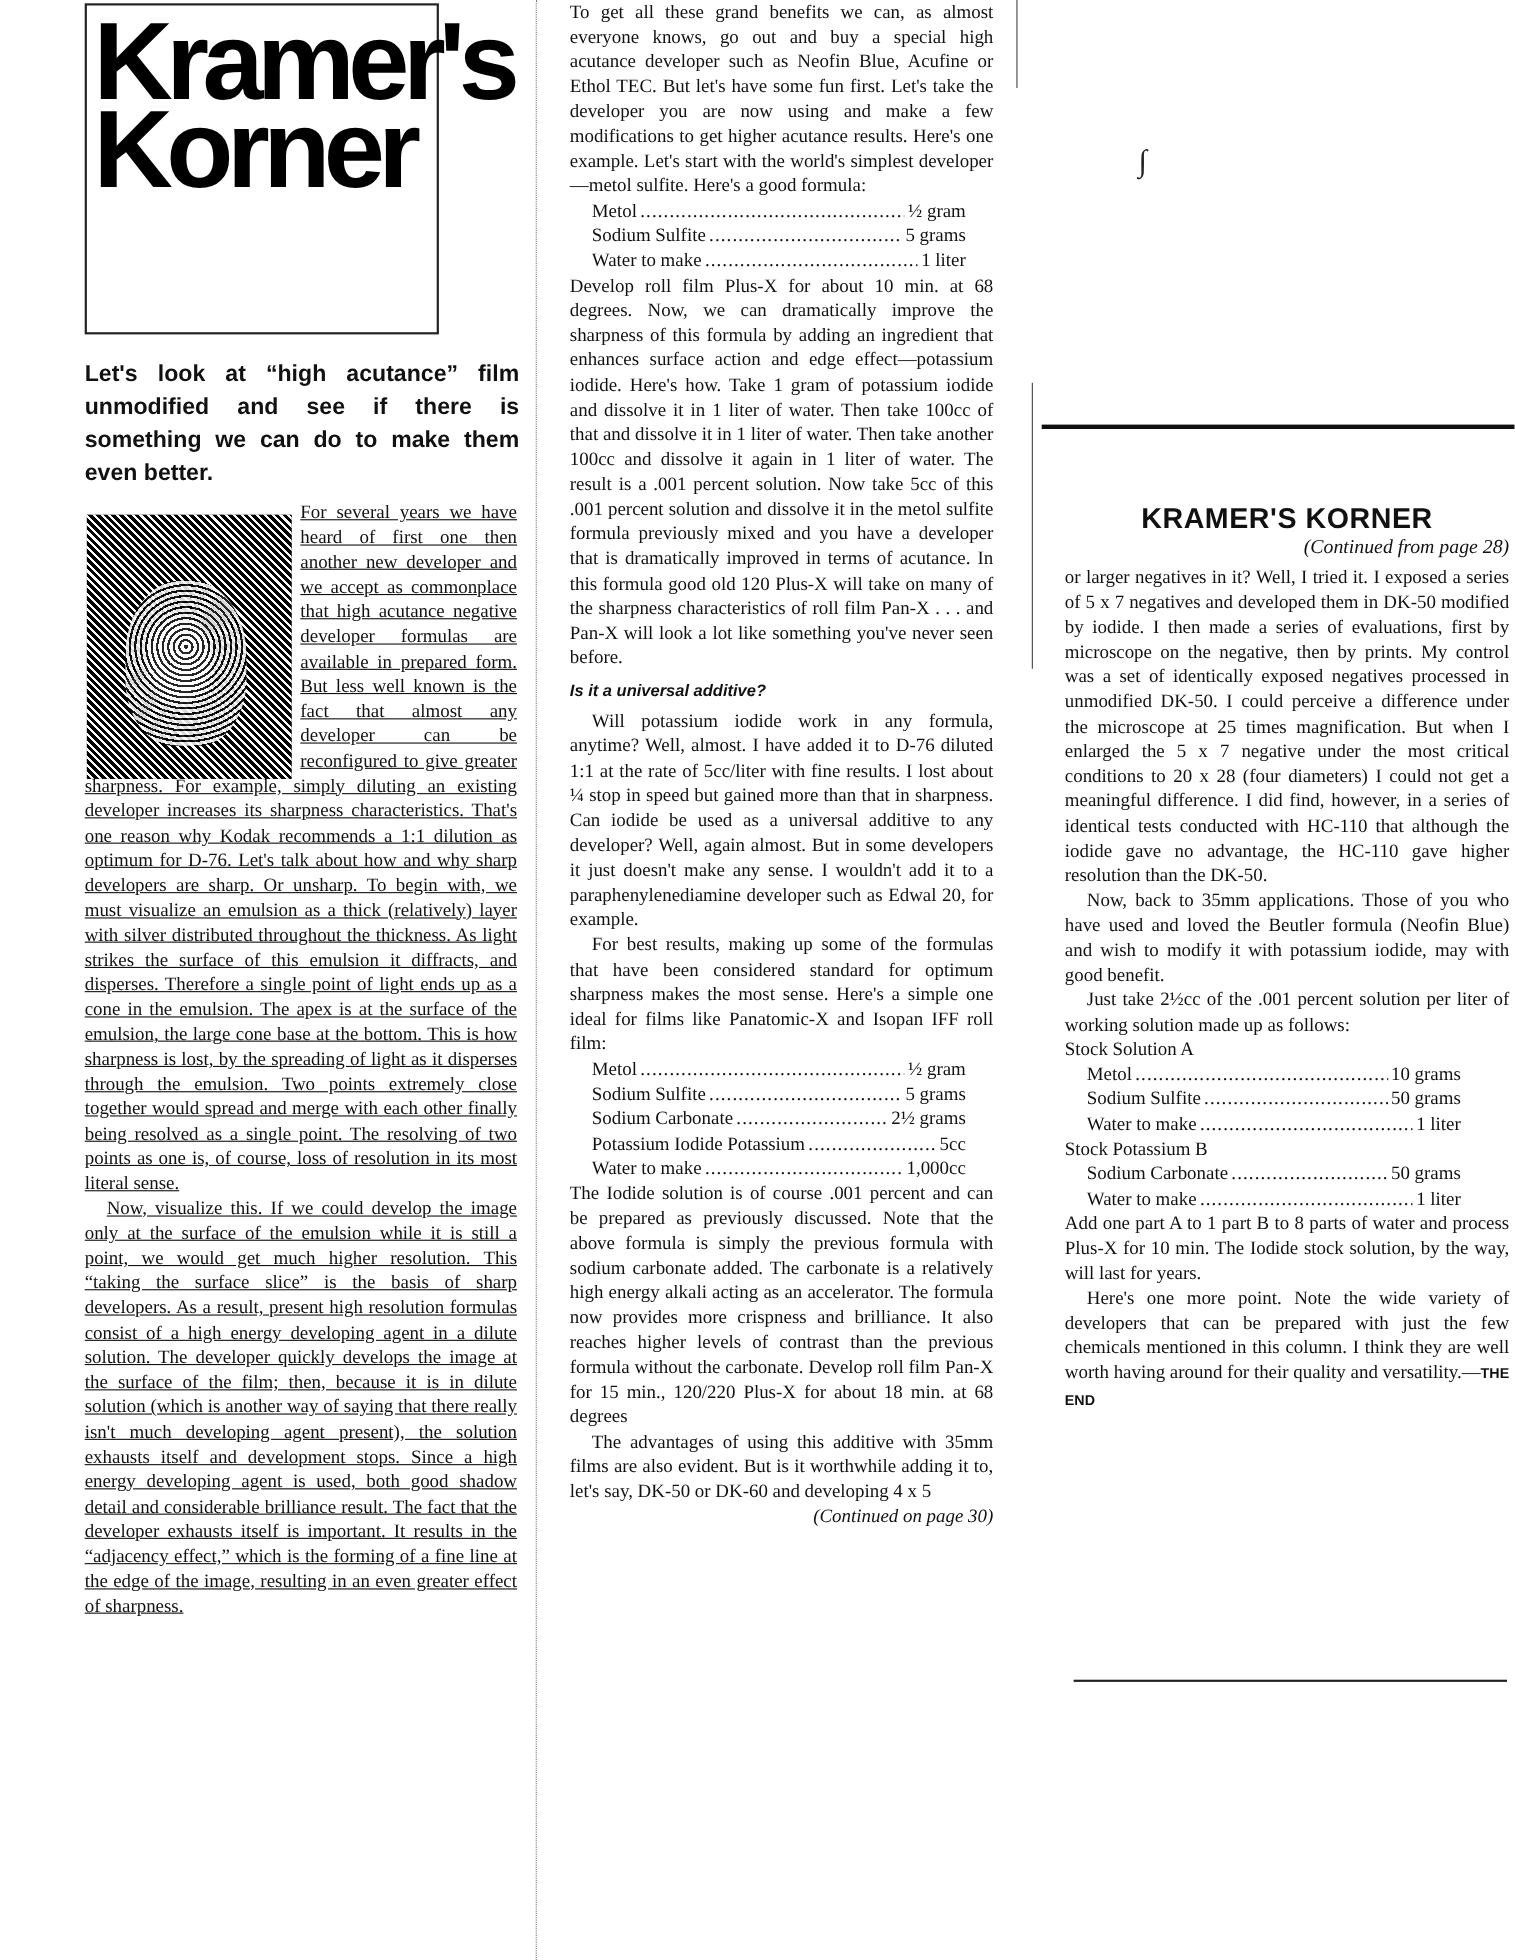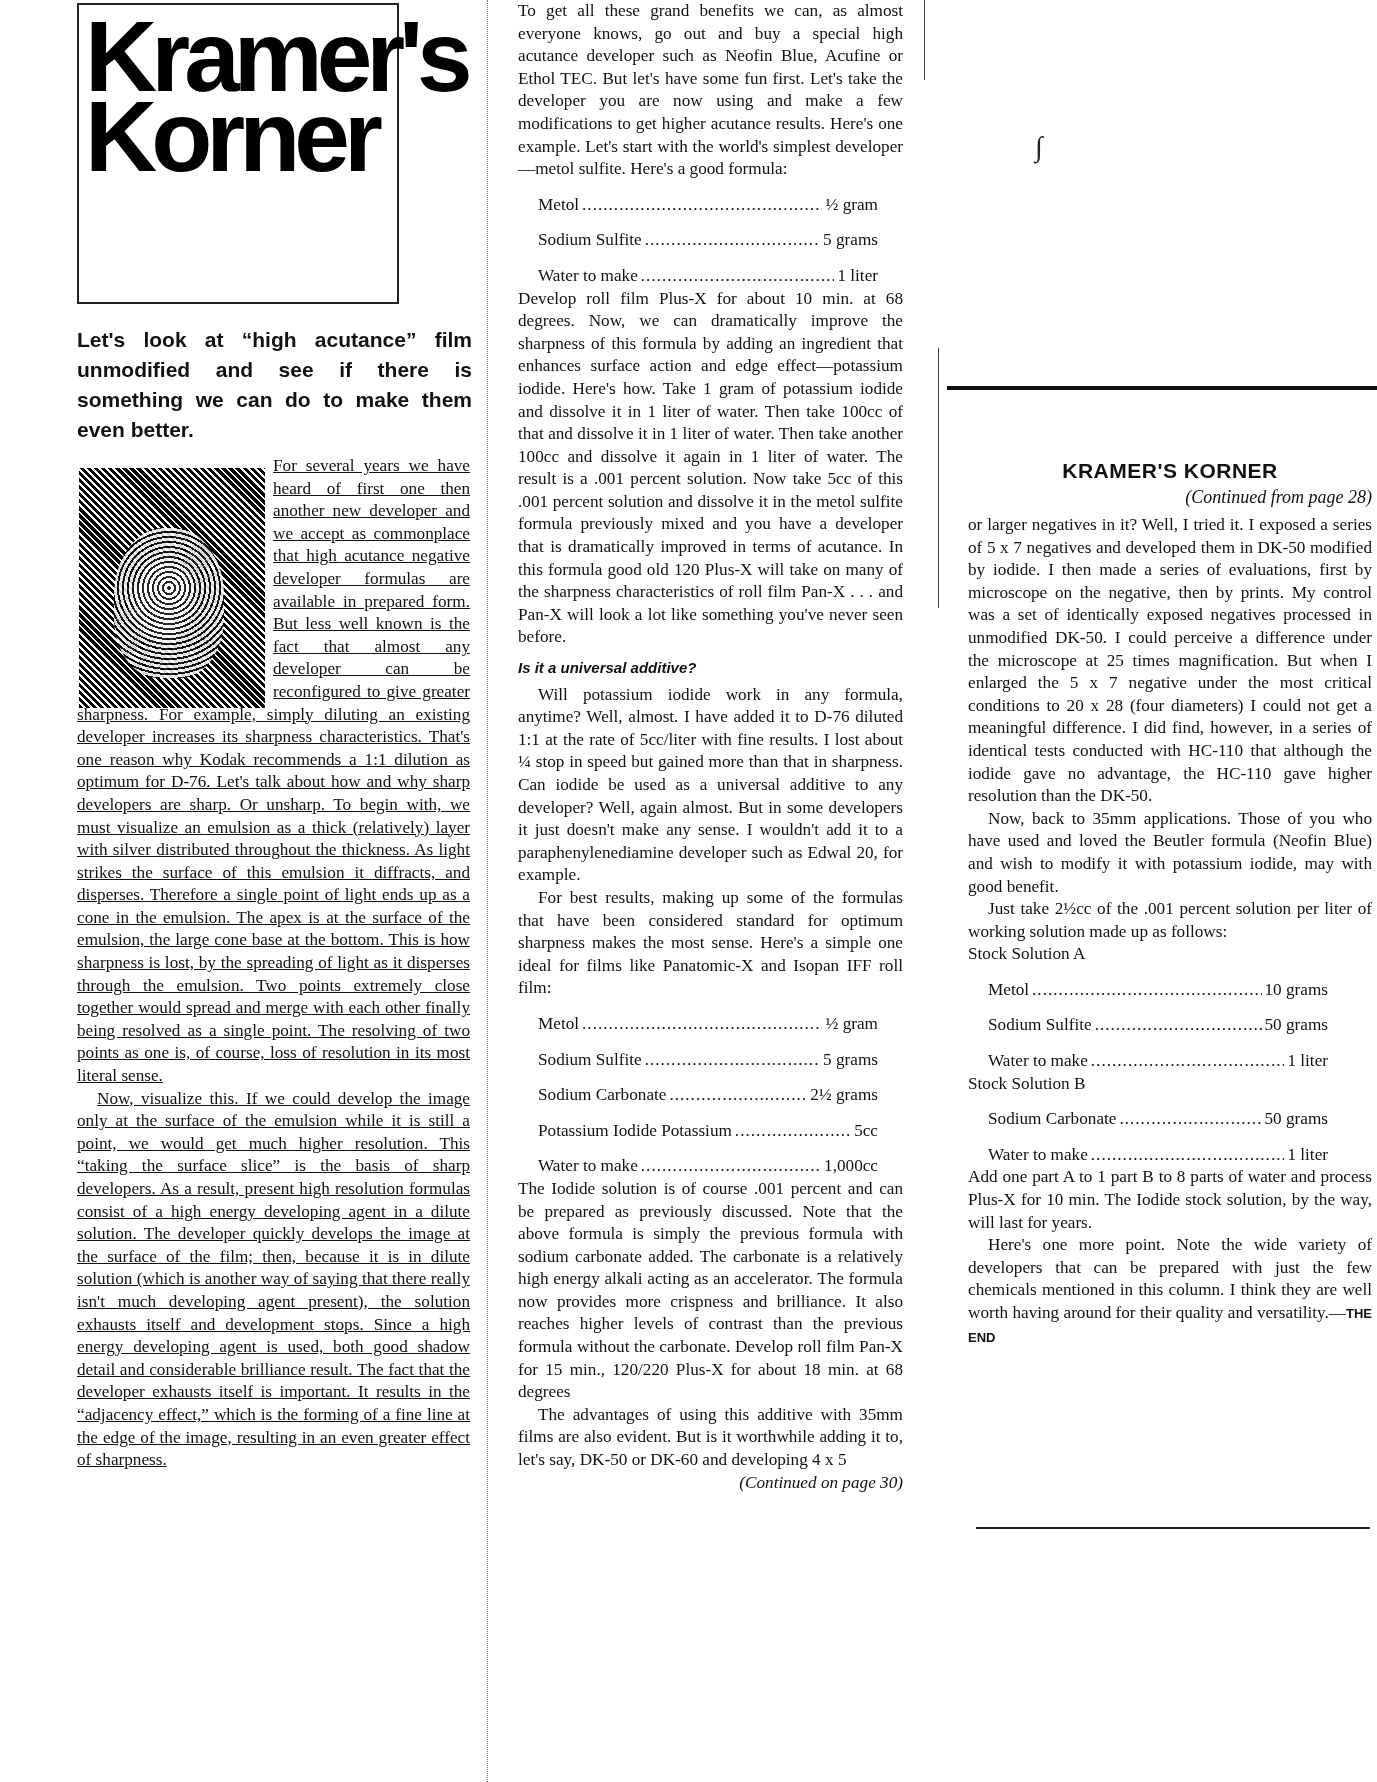--- a/index.html
+++ b/index.html
@@ -28,37 +28,37 @@
                 repeating-linear-gradient(45deg, #000 0 3px, #fff 3px 5px),
                 #000; }
   .portrait .face { position: absolute; left: 35px; top: 60px; width: 110px; height: 150px;
                     background: repeating-radial-gradient(circle at 50% 40%, #000 0 2px, #fff 2px 5px);
                     border-radius: 45% 45% 40% 40%; opacity: .85; }
 
   #col1-body { position: absolute; left: 77px; top: 455px; width: 393px; text-decoration: underline; }
   .wrap-float { float: left; width: 196px; height: 244px; margin-right: 0; }
 
   .formula { padding-left: 20px; width: 340px; }
-  .formula .row { display: flex; white-space: nowrap; margin-top: 13px; }
+  .formula .row { display: flex; white-space: nowrap; }
   .formula .lbl { flex: none; }
   .formula .dots { flex: 1; overflow: hidden; margin: 0 3px; }
   .formula .dots::after { content: "........................................................................................................"; letter-spacing: 1px; }
   .formula .val { flex: none; }
 
   .subhead { font-family: "Liberation Sans", "DejaVu Sans", sans-serif; font-weight: bold; font-style: italic;
              font-size: 15px; margin: 8px 0 4px 0 !important; }
 
   .cont { text-align: right; font-style: italic; }
 
   .vrule { position: absolute; width: 1px; background: #444; }
   .hrule { position: absolute; height: 4px; background: #111; }
   .thinrule { position: absolute; height: 2px; background: #222; }
 
   .col3-head { text-align: center; font-family: "Liberation Sans", "DejaVu Sans", sans-serif;
-               font-weight: bold; font-size: 21px; line-height: 26px; letter-spacing: .5px; }
+               font-weight: bold; font-size: 26px; line-height: 26px; letter-spacing: .5px; }
   .col3-sub { text-align: right; font-style: italic; font-size: 18px; line-height: 26px; margin-bottom: 4px !important; }
   .stock { text-indent: 0; }
   .end-mark { font-variant: small-caps; font-weight: bold; font-family: "Liberation Sans", "DejaVu Sans", sans-serif; font-size: 13px; }
   .squiggle { position: absolute; left: 1035px; top: 131px; font-size: 28px; font-style: italic; color: #222; }
 </style>
 </head>
 <body>
 
 <div class="masthead">
   <div class="t t1">Kramer's</div>
@@ -156,21 +156,21 @@
         <span class="lbl">Sodium Sulfite</span>
         <span class="dots"></span>
         <span class="val">50 grams</span>
       </div>
     <div class="row">
         <span class="lbl">Water to make</span>
         <span class="dots"></span>
         <span class="val">1 liter</span>
       </div>
   </div>
-  <p class="stock">Stock Solution B</p>
+  <p class="stock">Stock Potassium B</p>
   <div class="formula" style="width:340px;">
     <div class="row">
         <span class="lbl">Sodium Carbonate</span>
         <span class="dots"></span>
         <span class="val">50 grams</span>
       </div>
     <div class="row">
         <span class="lbl">Water to make</span>
         <span class="dots"></span>
         <span class="val">1 liter</span>

